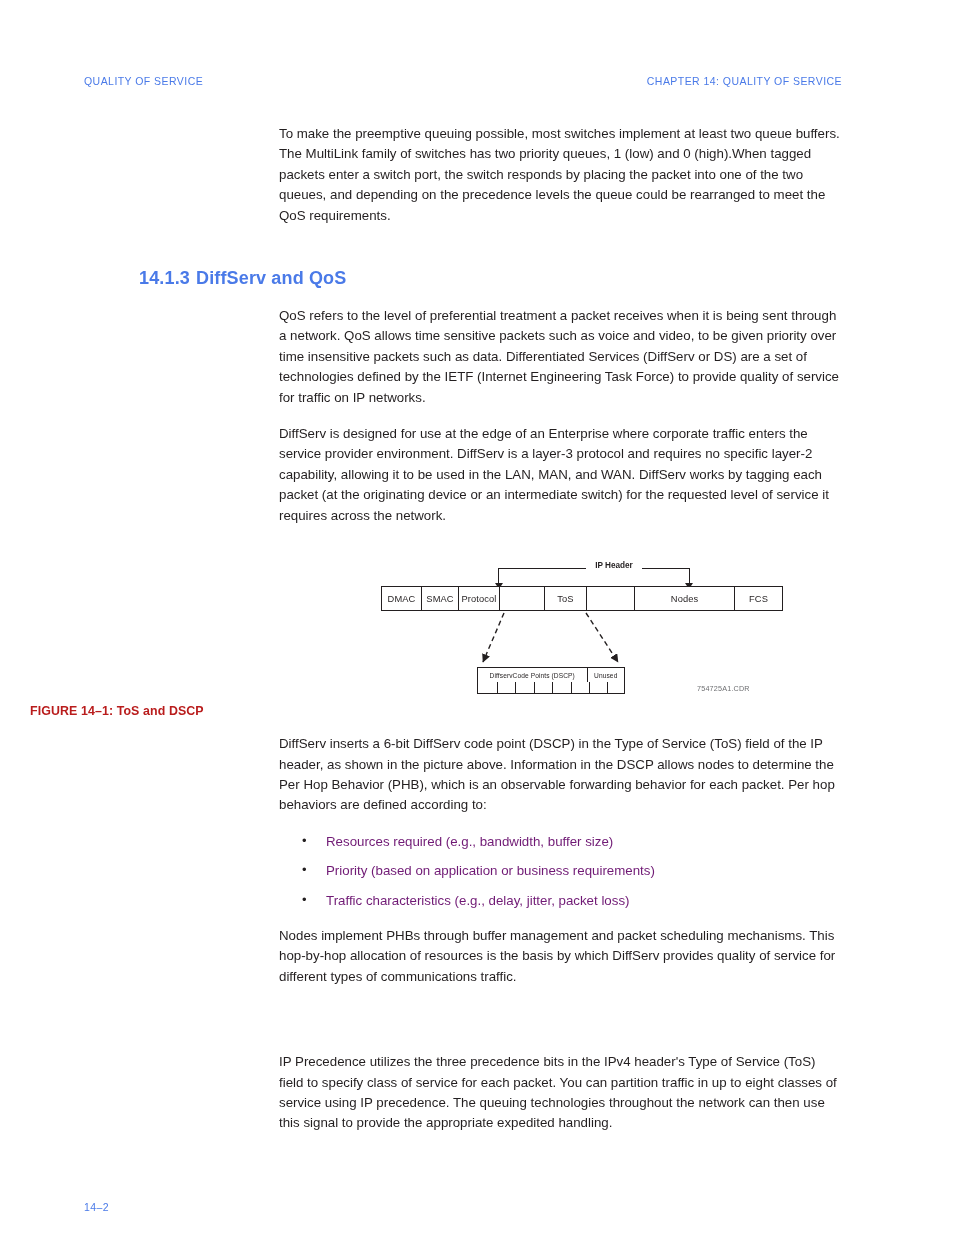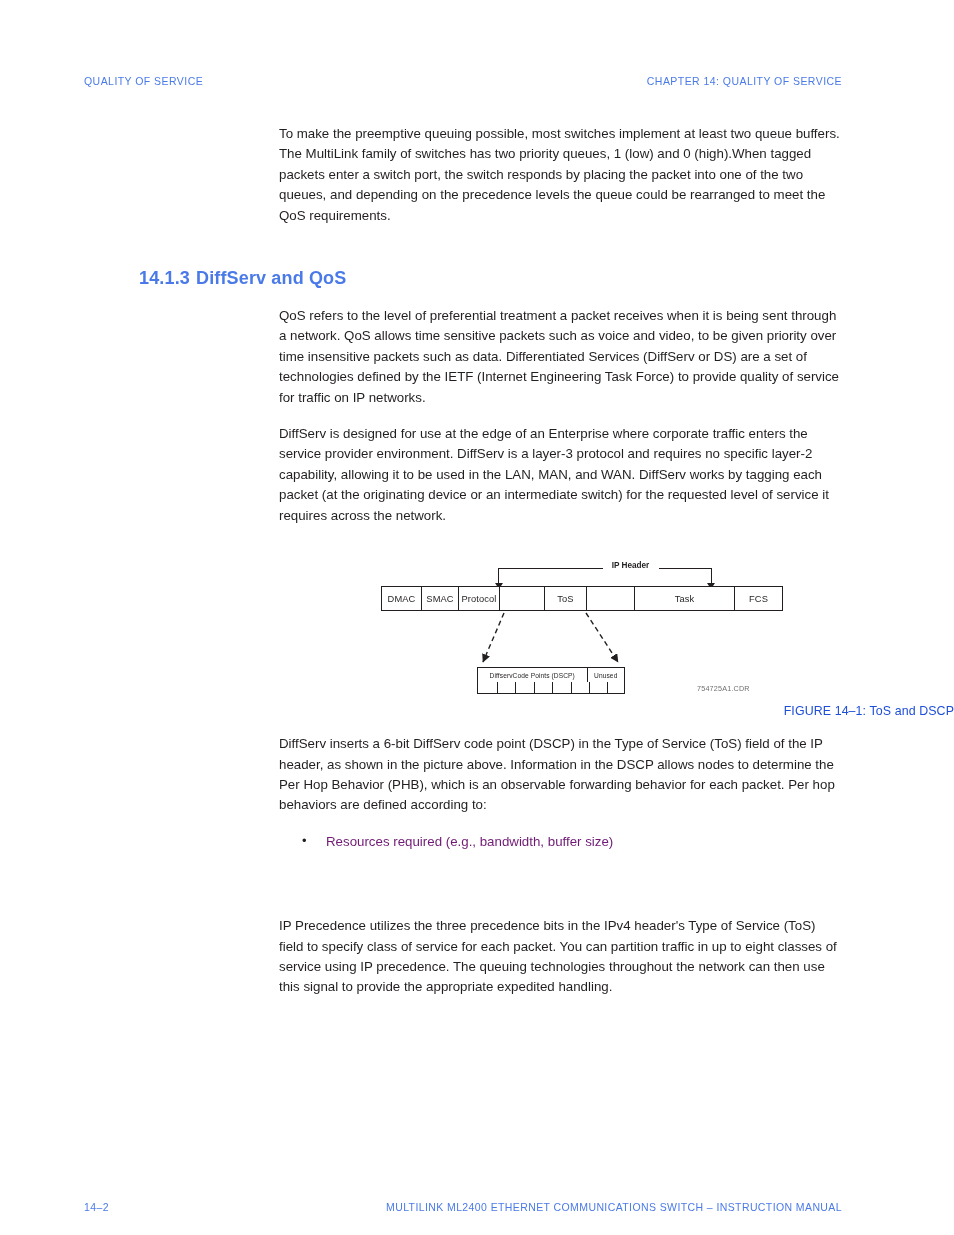--- a/index.html
+++ b/index.html
@@ -114,24 +114,24 @@
     top: 0;
     width: 954px;
     height: 165px;
   }
 
   .fig-caption {
     position: absolute;
     top: 664px;
     left: 0;
     width: 954px;
-    text-align: right;
+    text-align: left;
     font-size: 12.4px;
-    font-weight: normal;
-    color: #1d4ed8;
+    font-weight: bold;
+    color: #b91c1c;
     letter-spacing: 0.1px;
   }
   
   .figure-wrap .fig-caption {
     position: absolute;
     top: 160px;
     left: 0;
     right: 0;
     width: auto;
     padding-left: 30px;
@@ -167,21 +167,21 @@
     letter-spacing: 0.1px;
     white-space: nowrap;
   }
   .pkt .cell:last-child { border-right: none; }
 
   
   .bracket {
     position: absolute;
     left: 498px;
     top: 22px;
-    width: 214px;
+    width: 192px;
     height: 21px;
   }
   .bracket .lbl {
     position: absolute;
     left: 0; right: 0;
     top: -5px;
     text-align: center;
     font-size: 8.2px;
     font-weight: bold;
     color: #231f20;
@@ -301,21 +301,21 @@
           <div class="lbl">IP Header</div>
         </div>
 
         <div class="pkt">
           <div class="cell" style="width:40px">DMAC</div>
           <div class="cell" style="width:37px">SMAC</div>
           <div class="cell" style="width:41px">Protocol</div>
           <div class="cell" style="width:45px"></div>
           <div class="cell" style="width:42px">ToS</div>
           <div class="cell" style="width:48px"></div>
-          <div class="cell" style="width:100px">Task</div>
+          <div class="cell" style="width:100px">Nodes</div>
           <div class="cell" style="width:47px">FCS</div>
         </div>
 
         <svg class="dash-svg" viewBox="0 0 954 165">
           <defs>
             <marker id="ah" markerWidth="7" markerHeight="7" refX="5.6" refY="3" orient="auto">
               <path d="M0,0 L6,3 L0,6 z" fill="#231f20"></path>
             </marker>
           </defs>
           <line x1="504" y1="69" x2="483" y2="118" stroke="#231f20" stroke-width="1.4" stroke-dasharray="5,3.5" marker-end="url(#ah)"></line>
@@ -341,28 +341,30 @@
         <div class="cdr-ref">754725A1.CDR</div>
       </div>
 
       <div class="fig-caption">FIGURE 14–1: ToS and DSCP</div>
     </div>
 
     <p class="body">DiffServ inserts a 6-bit DiffServ code point (DSCP) in the Type of Service (ToS) field of the IP header, as shown in the picture above. Information in the DSCP allows nodes to determine the Per Hop Behavior (PHB), which is an observable forwarding behavior for each packet. Per hop behaviors are defined according to:</p>
 
     <ul class="bullets">
       <li>Resources required (e.g., bandwidth, buffer size)</li>
+      <li>Priority (based on application or business requirements)</li>
+      <li>Traffic characteristics (e.g., delay, jitter, packet loss)</li>
     </ul>
 
+    <p class="body">Nodes implement PHBs through buffer management and packet scheduling mechanisms. This hop-by-hop allocation of resources is the basis by which DiffServ provides quality of service for different types of communications traffic.</p>
 
     <div class="spacer-before-heading" style="height:32px"></div>
     <div class="spacer-after-heading"></div>
 
     <p class="body">IP Precedence utilizes the three precedence bits in the IPv4 header's Type of Service (ToS) field to specify class of service for each packet. You can partition traffic in up to eight classes of service using IP precedence. The queuing technologies throughout the network can then use this signal to provide the appropriate expedited handling.</p>
 
   </div>
 
   <div class="footer">
     <span>14–2</span>
-    <span class="footer-right">MULTILINK ML2400 ETHERNET COMMUNICATIONS SWITCH – INSTRUCTION MANUAL</span>
   </div>
 
 </div>
 
 </body></html>

